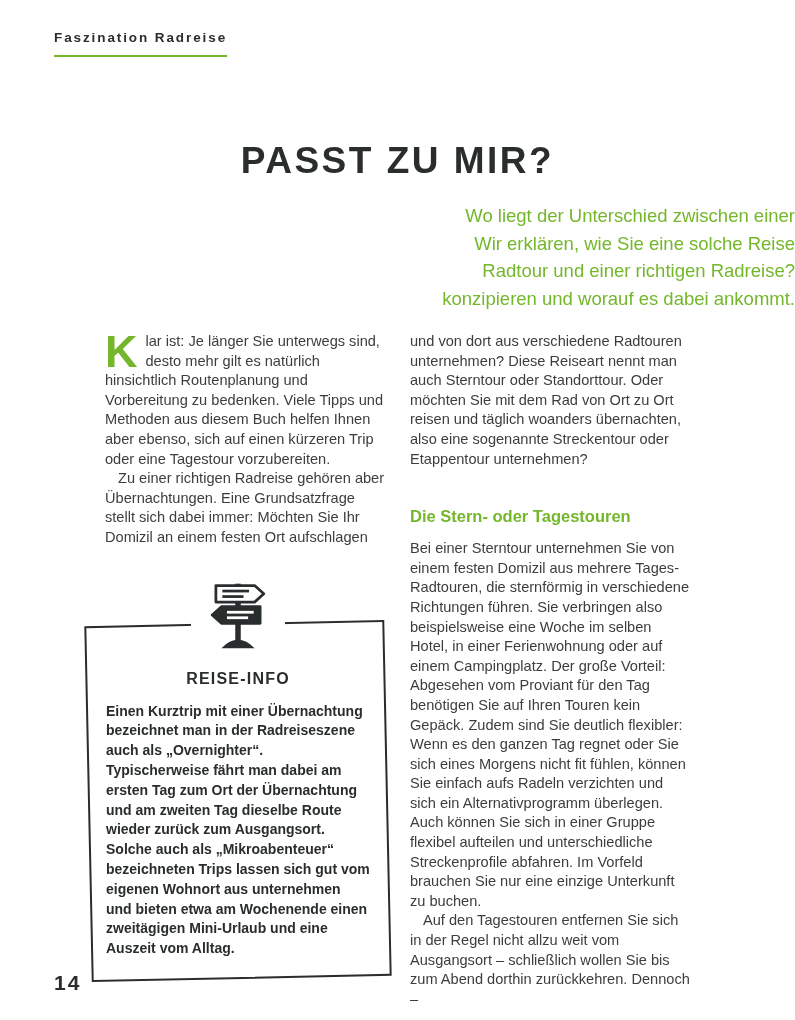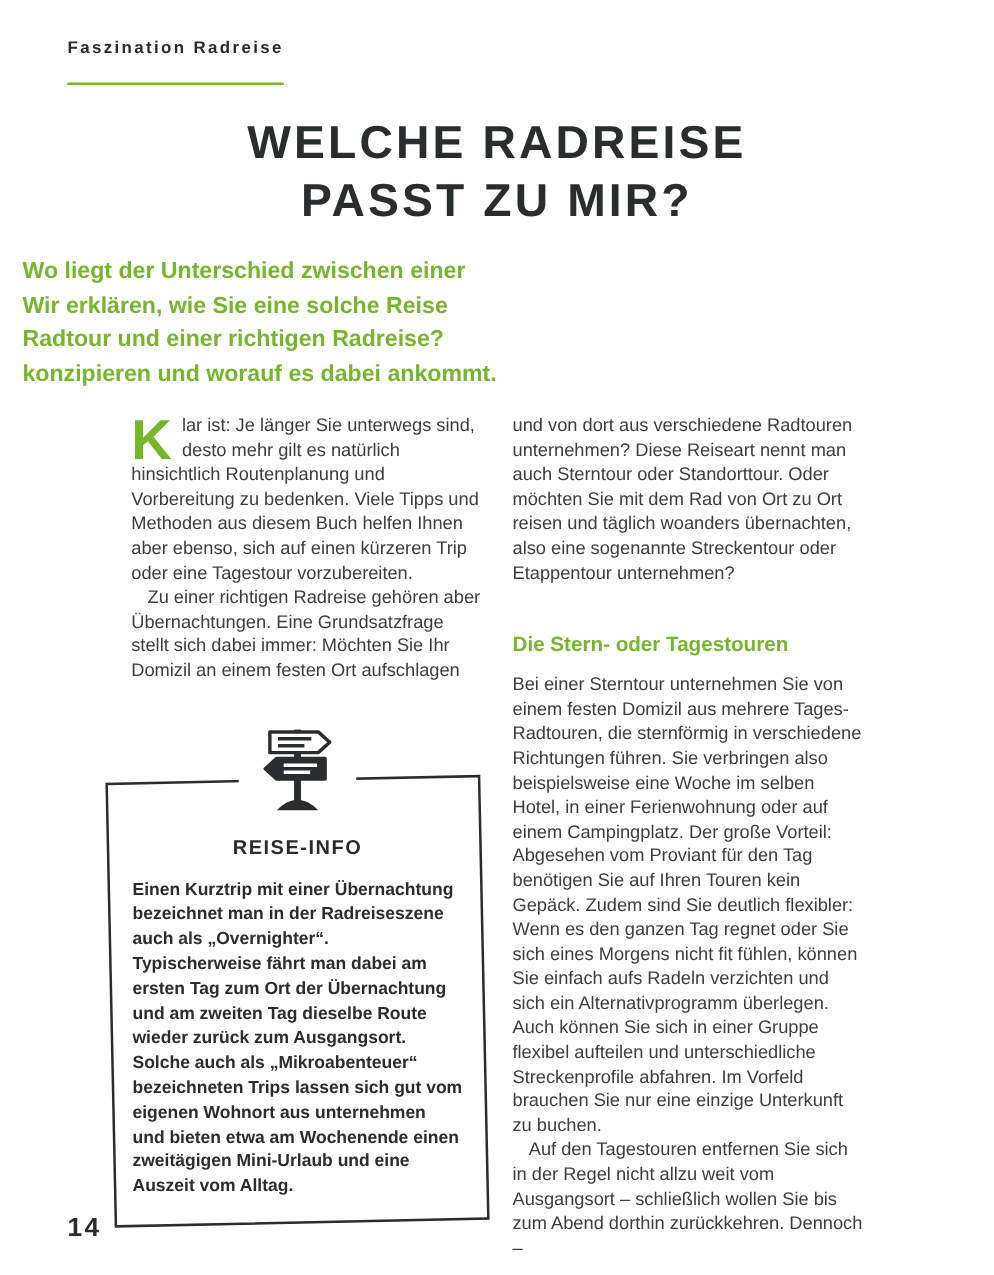--- a/index.html
+++ b/index.html
@@ -8,29 +8,29 @@
     --body-text:#3d3d3c;
   }
   html,body{margin:0;padding:0;background:#ffffff;}
   .page{
     position:relative;width:795px;height:1020px;background:#ffffff;
     font-family:"Liberation Sans", sans-serif;overflow:hidden;color:var(--body-text);
   }
   .kicker{
     position:absolute;left:54px;top:30px;
     font-size:13.5px;font-weight:bold;letter-spacing:1.9px;color:var(--title-dark);
-    padding-bottom:21px;border-bottom:2.5px solid var(--accent-green);
+    padding-bottom:10px;border-bottom:2.5px solid var(--accent-green);
   }
   .title{
     position:absolute;left:0;right:0;top:90px;margin:0;text-align:center;
     font-size:37px;font-weight:800;letter-spacing:2.5px;line-height:47px;color:var(--title-dark);
   }
   .standfirst{
-    position:absolute;left:18px;right:0;top:202px;text-align:left;
-    font-size:18.5px;font-weight:bold;line-height:27.5px;color:var(--accent-green);
+    position:absolute;left:18px;right:0;top:202px;text-align:right;
+    font-size:18.5px;font-weight:normal;line-height:27.5px;color:var(--accent-green);
   }
   .columns{
     position:absolute;left:105px;top:332px;width:586px;display:flex;gap:24px;
   }
   .col{width:281px;}
   .body{
     margin:0;font-size:14.6px;line-height:19.6px;color:var(--body-text);
     text-align:left;hyphens:auto;-webkit-hyphens:auto;
   }
   .indent{text-indent:13px;}
@@ -65,21 +65,21 @@
   }
 </style>
 </head>
 <body>
 
 <div class="page">
 
   <div class="kicker">Faszination Radreise</div>
 
   <h1 class="title">
-    <span>WELCHE RADREISE</span><br>
+    <br>
     <span>PASST ZU MIR?</span>
   </h1>
 
   <div class="standfirst">
     <div>Wo liegt der Unterschied zwischen einer</div>
     <div>Wir erklären, wie Sie eine solche Reise</div>
     <div>Radtour und einer richtigen Radreise?</div>
     <div>konzipieren und worauf es dabei ankommt.</div>
   </div>
 

